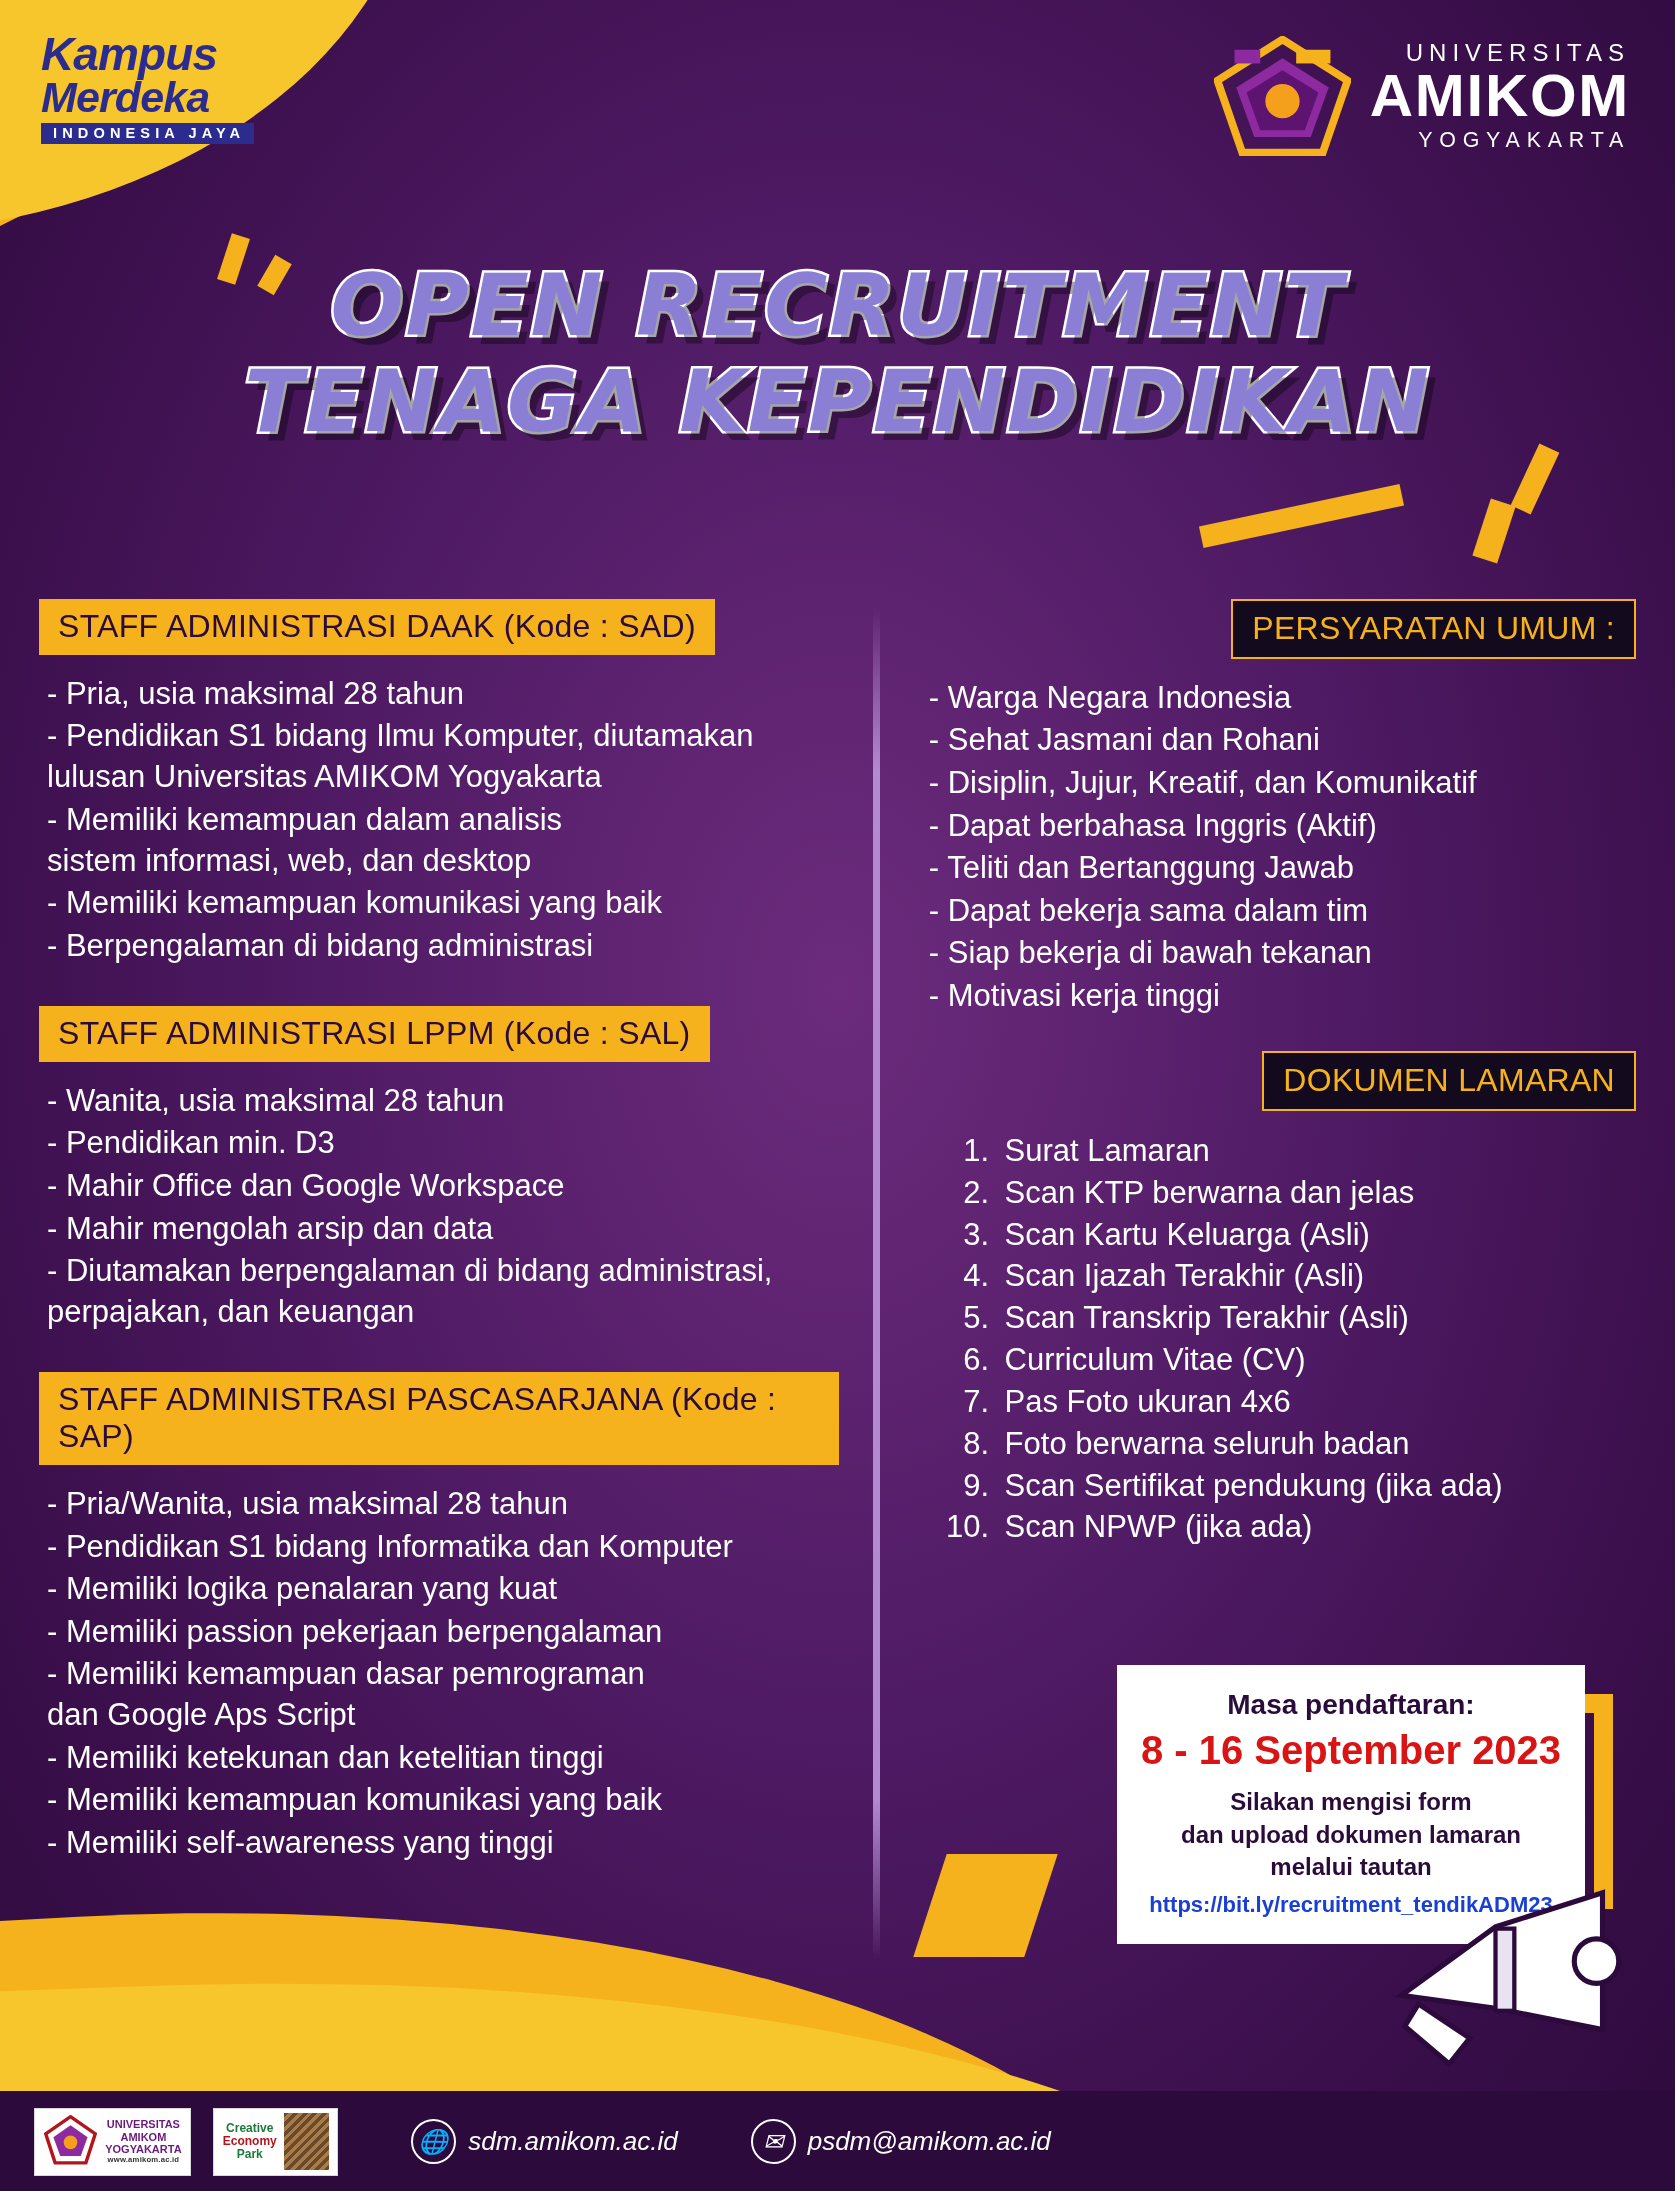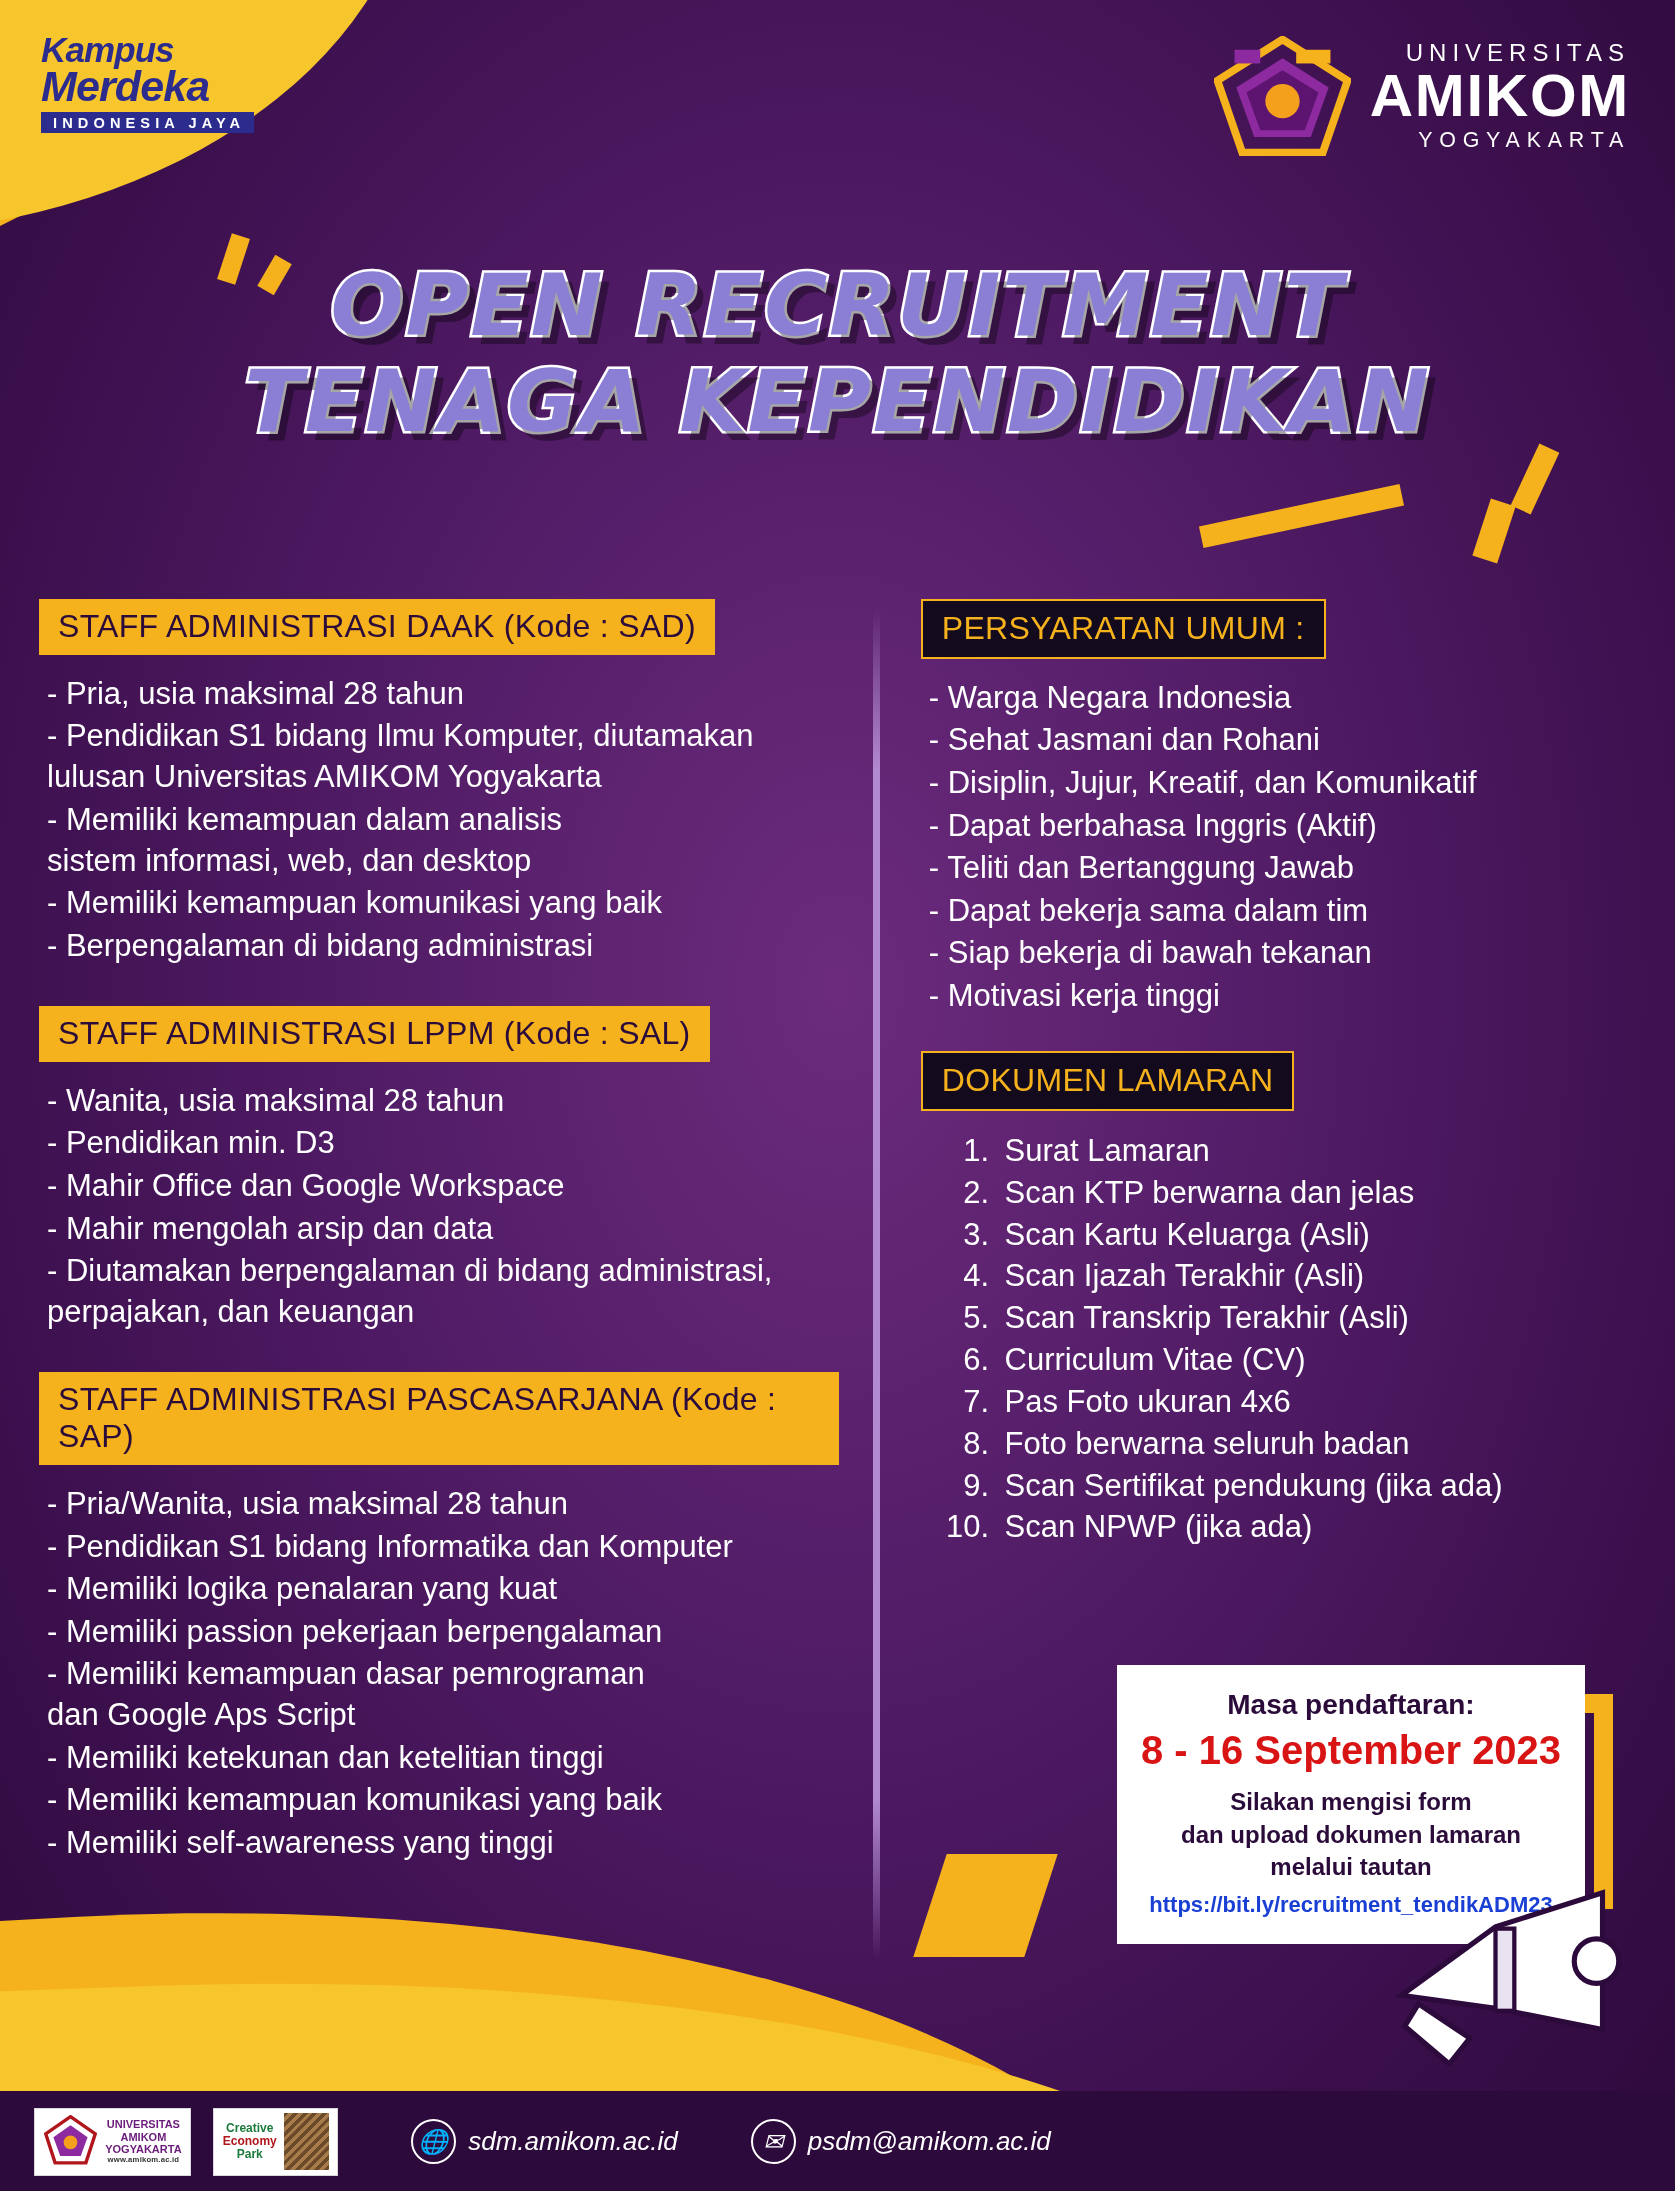--- a/index.html
+++ b/index.html
@@ -37,21 +37,21 @@
     position: absolute; top: -283px; left: -257px;
     width: 599px; height: 479px;
     background: #ffffff;
     border-bottom-right-radius: 100% 100%;
   }
   .logo-km {
     position: absolute; top: 33px; left: 41px;
     width: 283px;
   }
   .logo-km .l1 {
-    font-size: 35px; font-weight: bold; color: #2c2c8f; letter-spacing: -0.9px;
+    font-size: 46px; font-weight: bold; color: #2c2c8f; letter-spacing: -0.9px;
     line-height: 0.95; font-style: italic;
   }
   .logo-km .l2 {
     font-size: 43px; font-weight: bold; color: #2c2c8f; letter-spacing: -0.9px;
     line-height: 0.95; font-style: italic;
   }
   .logo-km .l3 {
     margin-top: 5.1px;
     font-size: 14.6px; letter-spacing: 5.1px; color: #ffffff;
     background: #2c2c8f; display: inline-block; padding: 2.6px 8.6px 2.6px 12px;
@@ -108,21 +108,21 @@
     padding: 8.6px 19px 10.3px 19px;
     font-weight: 400;
     letter-spacing: 0.3px;
     margin-bottom: 19px;
   }
   .badge.dark {
     background: #140a1d;
     color: #f5b21c;
     border: 2.6px solid #f5b21c;
   }
-  .badge-center-wrap { text-align: left; }
+  .badge-center-wrap { text-align: right; }
 
   ul.plain { list-style: none; margin-left: 8px; }
   ul.plain li {
     color: #ffffff;
     font-size: 31px;
     line-height: 1.32;
     margin-bottom: 1.7px;
     white-space: pre-line;
   }
   ol.num {

